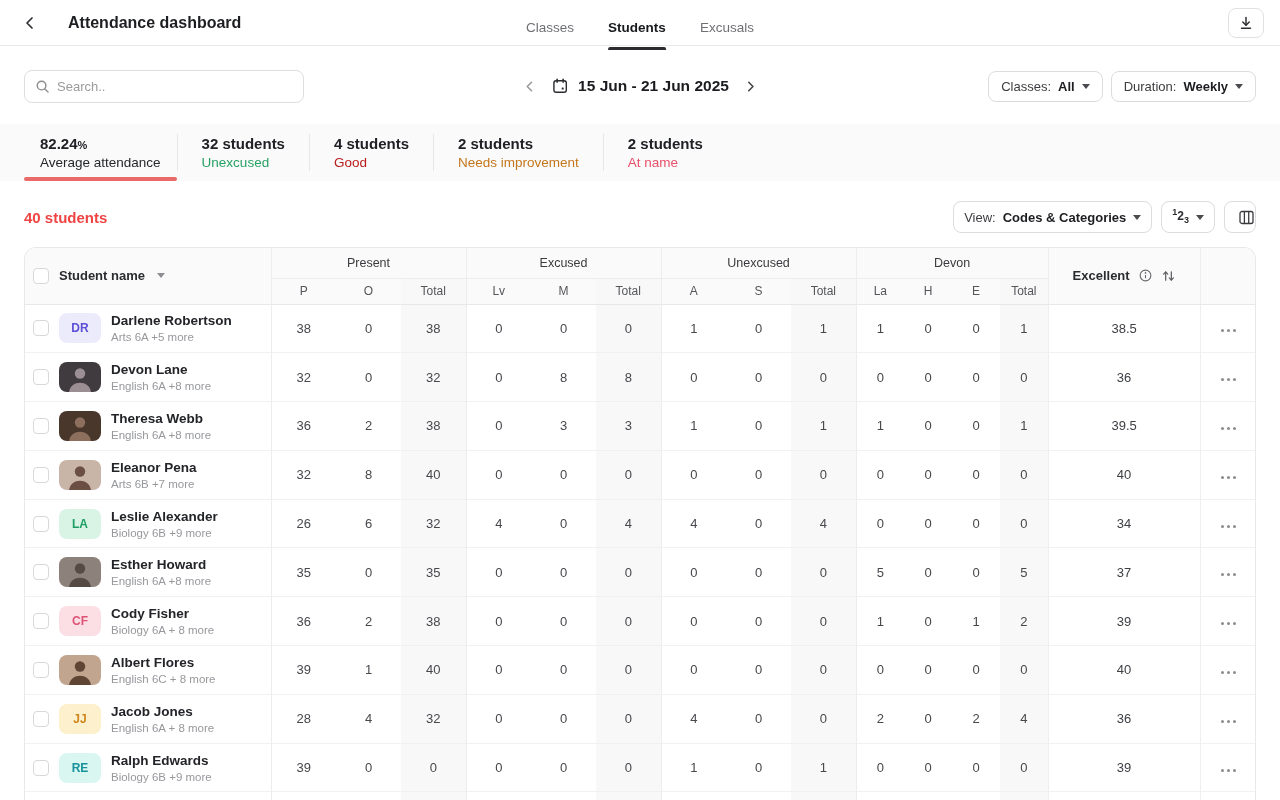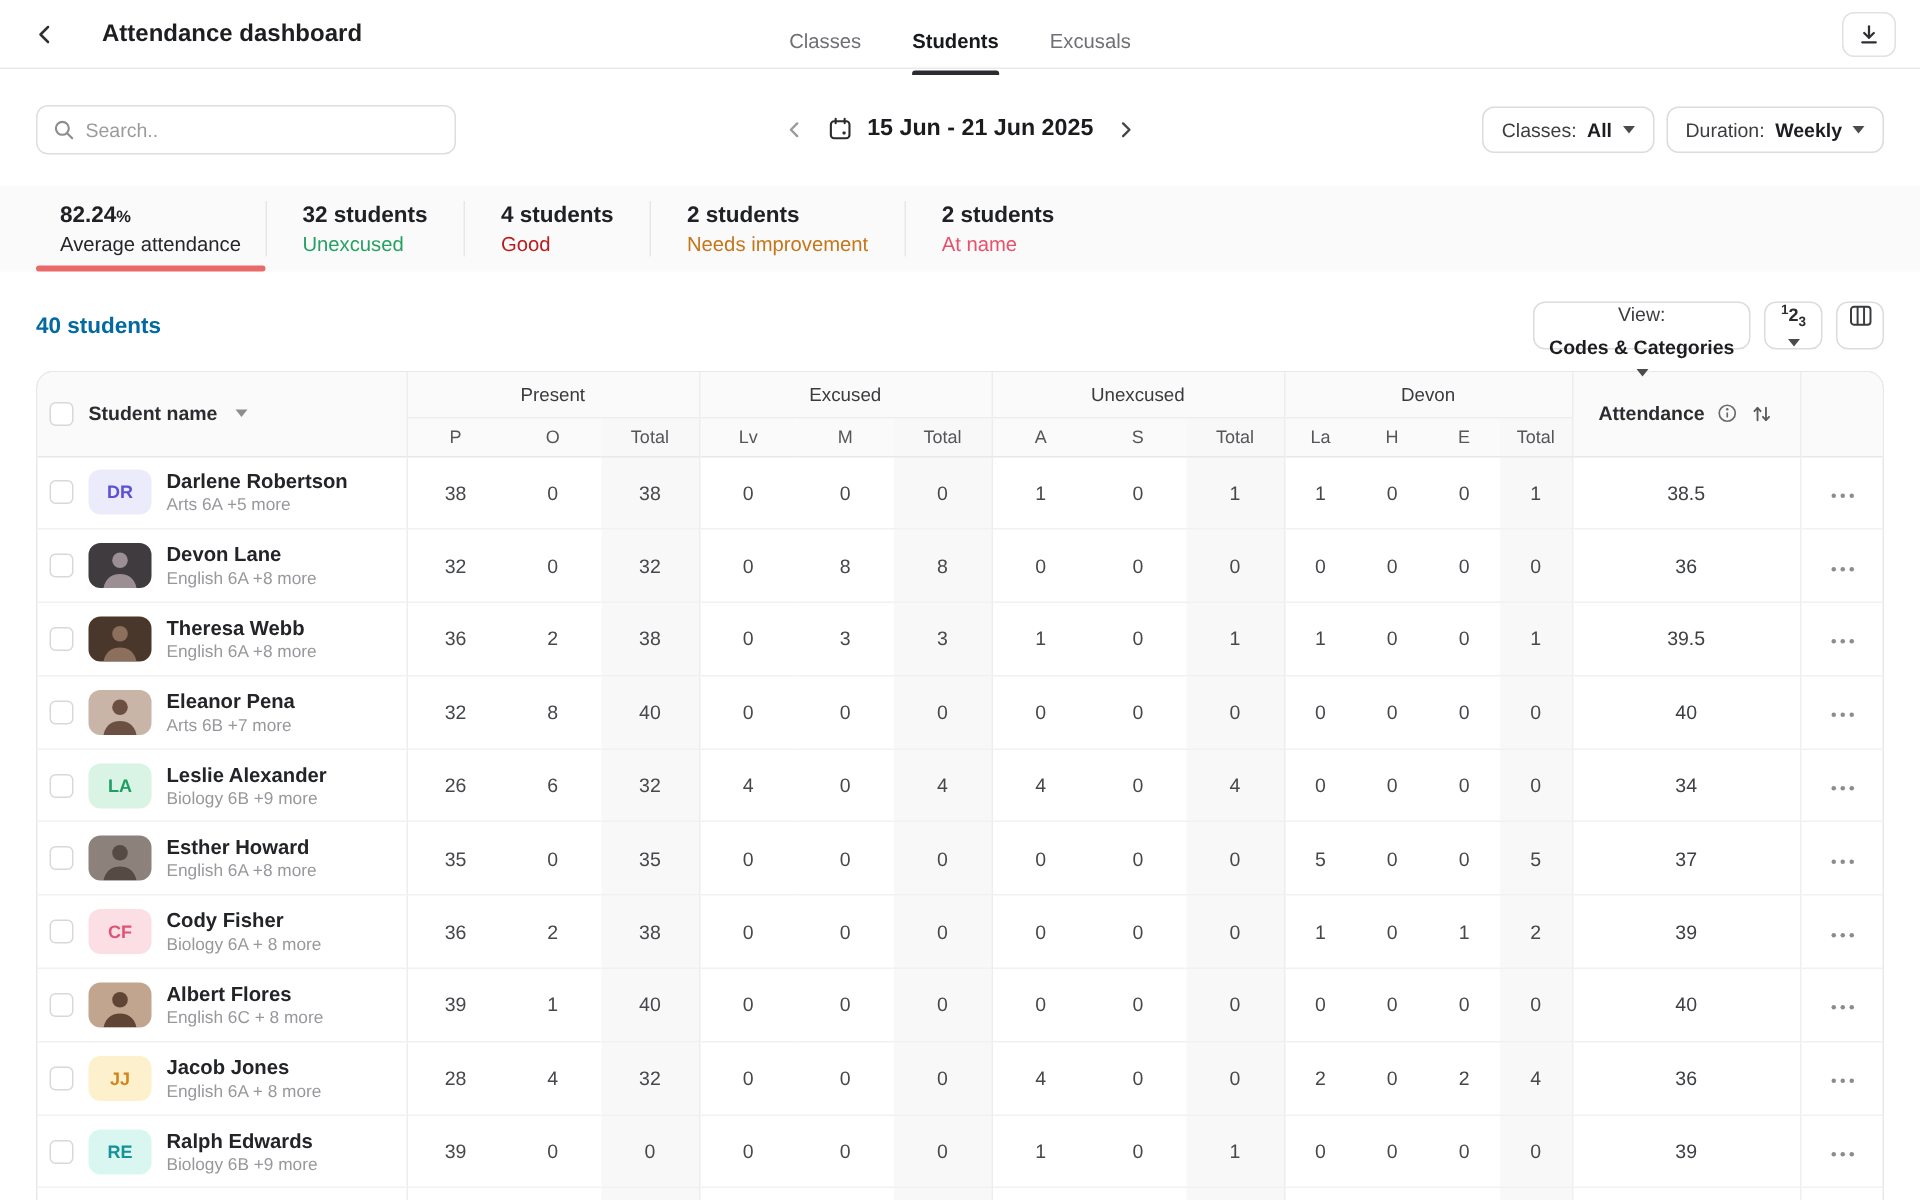--- a/index.html
+++ b/index.html
@@ -50,25 +50,25 @@
     position:relative; cursor:pointer; }
   .stat:first-child { padding:0 16px; }
   .stat-value { font-size:15px; font-weight:bold; color:#202125; }
   .stat-suffix { font-size:11px; font-weight:bold; }
   .stat-label { font-size:13.5px; margin-top:3px; }
   .stat-underline { position:absolute; left:0; right:0; bottom:0; height:4px; border-radius:2px; }
   .stat-div { width:1px; background:#e7e7e7; margin:10px 0; }
 
   
   .list-header { display:flex; align-items:center; padding:0 24px; margin-top:20px; height:32px; }
-  .count { font-size:15px; font-weight:bold; color:#0369a1; }
+  .count { font-size:15px; font-weight:bold; color:#ef4444; }
   .list-actions { margin-left:auto; display:flex; gap:9px; align-items:center; }
   .icon-btn { height:32px; border:1px solid #dcdcdc; border-radius:8px; background:#fff;
-    display:flex; align-items:center; justify-content:flex-start; gap:7px; padding:0 10px;
-    cursor:pointer; font-size:13px;flex-direction:column; }
+    display:flex; align-items:center; justify-content:flex-end; gap:7px; padding:0 10px;
+    cursor:pointer; font-size:13px; }
   .num-ico { font-size:12px; font-weight:bold; color:#2c2d30; line-height:1; }
   .num-ico sup { font-size:9px; }
   .num-ico sub { font-size:9px; }
 
   
   .table-wrap { margin:14px 24px 0 24px; border:1px solid #e8e8e8; border-bottom:none;
     border-radius:12px 12px 0 0; overflow:hidden; background:#fff; }
   table { width:100%; border-collapse:collapse; table-layout:fixed; }
   thead th { background:#fafafa; font-weight:normal; }
   th.g-lab { font-size:12.5px; color:#3a3b3e; height:30px; border-bottom:1px solid #ededed;
@@ -276,21 +276,21 @@
               <span class="name-h-label">Student name</span>
               <span class="sort-caret"></span>
             </div>
           </th>
           <th class="g-lab gs" colspan="3">Present</th>
           <th class="g-lab gs" colspan="3">Excused</th>
           <th class="g-lab gs" colspan="3">Unexcused</th>
           <th class="g-lab gs" colspan="4">Devon</th>
           <th class="att-h gs" rowspan="2">
             <div class="att-h-inner">
-              <span>Attendance</span>
+              <span>Excellent</span>
               <span>
                 <svg width="15" height="15" viewBox="0 0 16 16">
                   <g fill="none" stroke="#6a6b6e" stroke-width="1.2">
                     <circle cx="8" cy="8" r="5.7"></circle>
                     <line x1="8" y1="7.4" x2="8" y2="11"></line>
                   </g>
                   <circle cx="8" cy="5.2" r="0.9" fill="#6a6b6e"></circle>
                 </svg>
               </span>
               <span>

